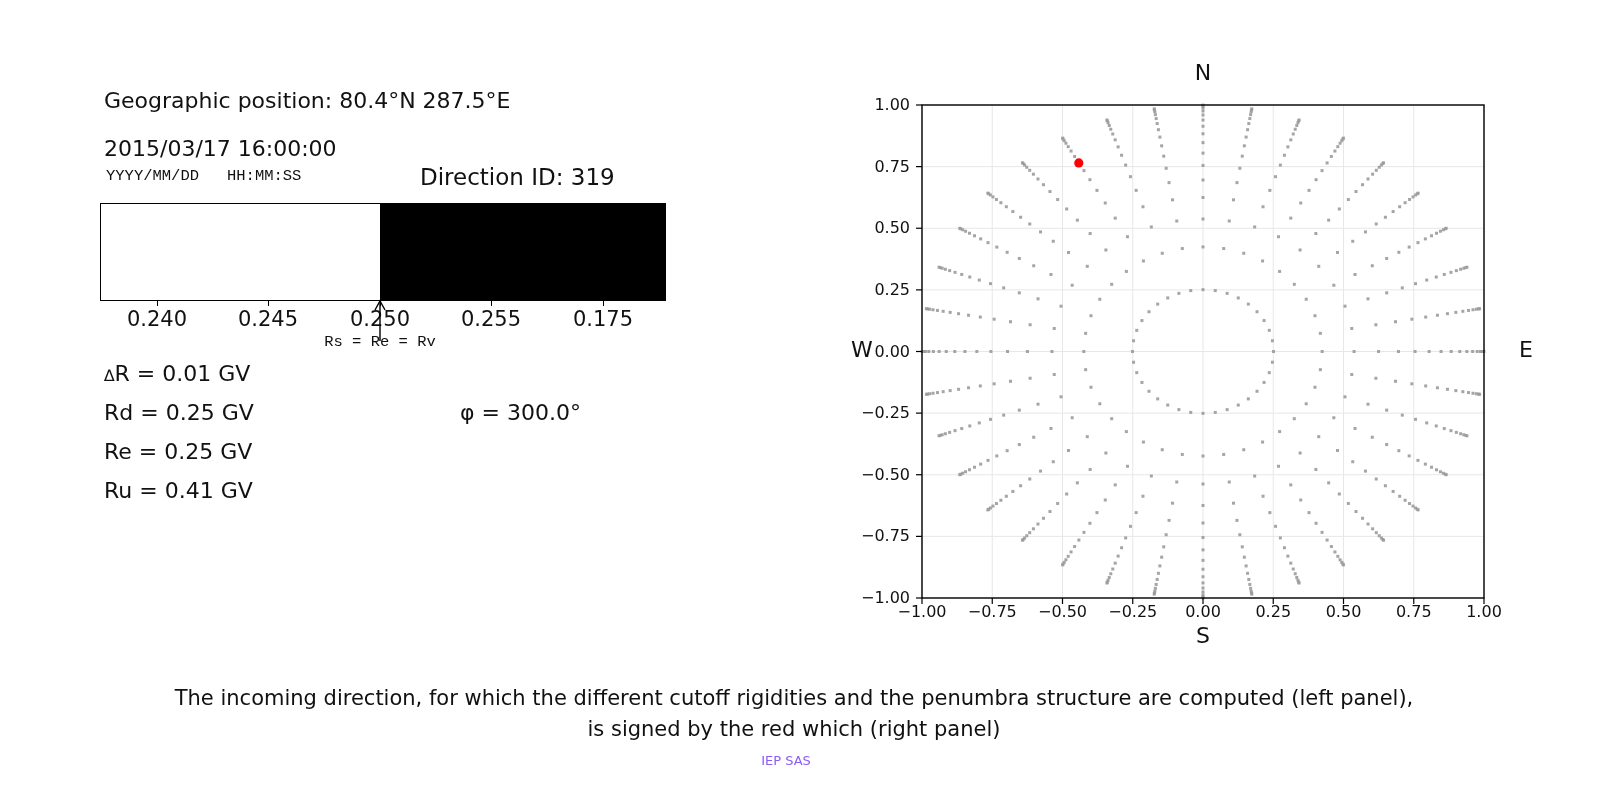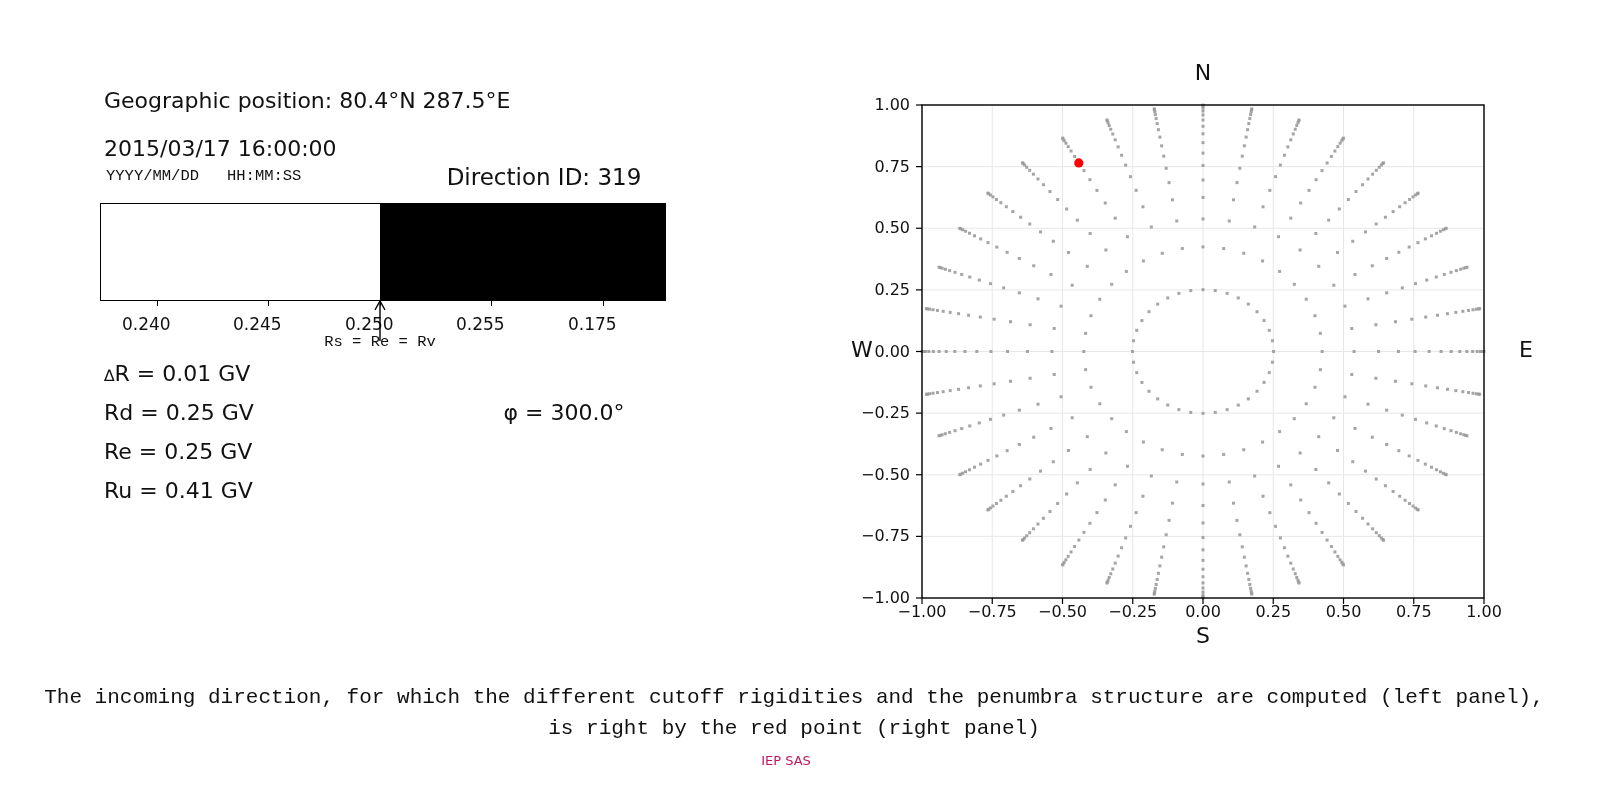--- a/index.html
+++ b/index.html
@@ -2,36 +2,36 @@
 <html><head>
 <meta charset="utf-8">
 <style>
   html,body{margin:0;padding:0;background:#fff;}
   #stage{position:relative;width:1600px;height:800px;background:#ffffff;overflow:hidden;
          font-family:"DejaVu Sans","Liberation Sans",sans-serif;color:#111;}
   .abs{position:absolute;white-space:nowrap;}
   .main-txt{font-size:22px;}
   .small-txt{font-size:15.5px;font-family:Liberation Mono, monospace;}
   .big-txt{font-size:23px;}
-  .right-align{text-align:center;}
+  .right-align{text-align:left;}
   .center{text-align:center;}
   
   #pen-bar{position:absolute;left:100px;top:203px;width:565px;height:98px;background:#ffffff;
            border:1.4px solid #000;box-sizing:border-box;}
   #pen-black{position:absolute;top:-1px;left:279px;width:286px;height:98px;background:#000;}
   .bar-tick{position:absolute;width:1px;height:5px;background:#000;top:301px;}
-  .bar-tick-label{position:absolute;top:307px;width:70px;font-size:17px;text-align:left;margin-top:7px;}
+  .bar-tick-label{position:absolute;top:307px;width:70px;font-size:21px;text-align:center;}
   
   #plot{position:absolute;left:922px;top:105px;width:562px;height:493px;overflow:visible;}
   .ytick-label{position:absolute;width:60px;text-align:right;font-size:16px;left:850px;}
   .xtick-label{position:absolute;width:64px;text-align:center;font-size:16px;top:602px;}
   .compass{font-size:22px;}
   #caption-wrap{position:absolute;left:0;top:0;width:1588px;}
-  .cap-line{position:absolute;width:100%;text-align:center;font-size:21px;font-family:Liberation Mono, monospace;}
-  #footer-txt{position:absolute;left:686px;top:753px;width:200px;text-align:center;font-size:13px;color:#be185d;}
+  .cap-line{position:absolute;width:100%;text-align:center;font-size:21px;}
+  #footer-txt{position:absolute;left:686px;top:753px;width:200px;text-align:center;font-size:13px;color:#8b5cf6;}
   .delta-sym{font-size:0.72em;}
 </style>
 </head>
 <body>
 
 <div id="stage">
 
   <div class="abs main-txt" style="left:104px;top:88px">Geographic position: 80.4°N 287.5°E</div>
 
   <div class="abs main-txt" style="left:104px;top:136px">2015/03/17 16:00:00</div>
@@ -709,18 +709,18 @@
       <div class="abs xtick-label" style="left: 1100.75px;">−0.25</div>
       <div class="abs xtick-label" style="left: 1171px;">0.00</div>
       <div class="abs xtick-label" style="left: 1241.25px;">0.25</div>
       <div class="abs xtick-label" style="left: 1311.5px;">0.50</div>
       <div class="abs xtick-label" style="left: 1381.75px;">0.75</div>
       <div class="abs xtick-label" style="left: 1452px;">1.00</div>
     </div>
 
   <div id="caption-wrap">
     <div class="cap-line" style="top:686px">The incoming direction, for which the different cutoff rigidities and the penumbra structure are computed (left panel),</div>
-    <div class="cap-line" style="top:717px">is right by the red point (right panel)</div>
+    <div class="cap-line" style="top:717px">is signed by the red which (right panel)</div>
   </div>
 
   <div id="footer-txt">IEP SAS</div>
 
 </div>
 
 </body></html>

